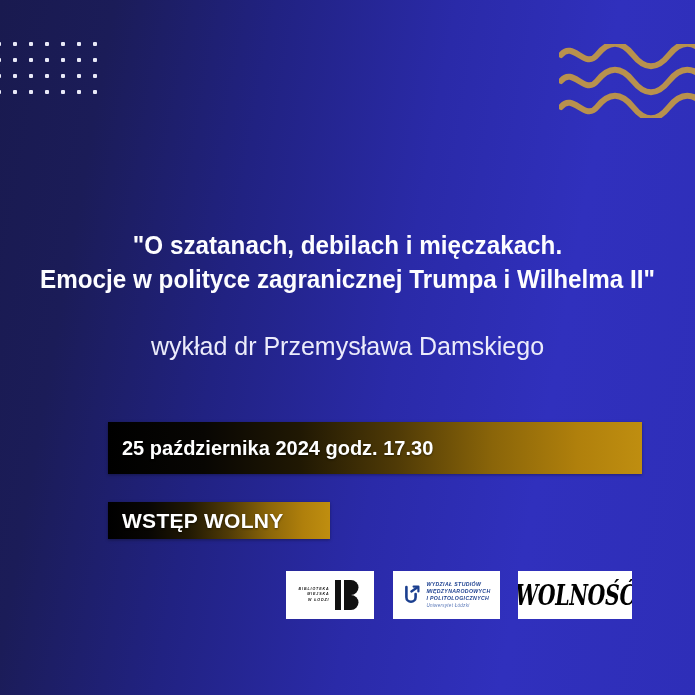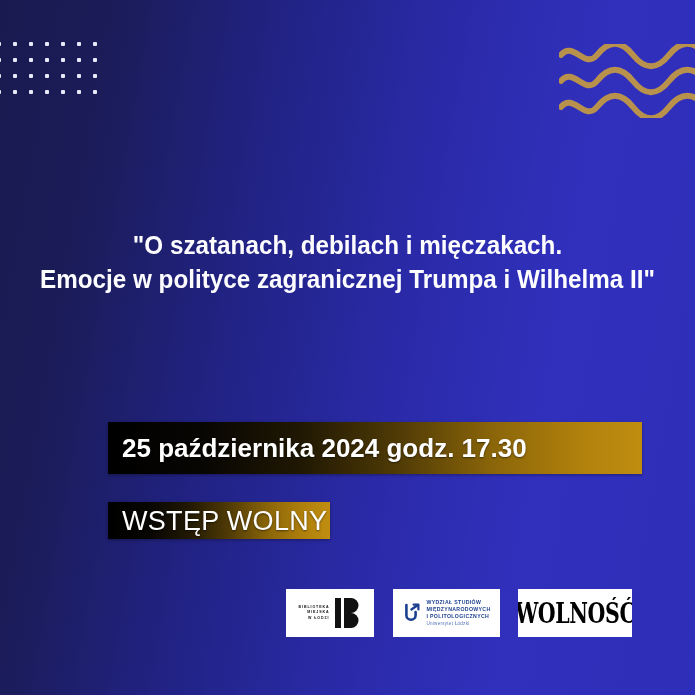--- a/index.html
+++ b/index.html
@@ -119,49 +119,50 @@
   #date-banner {
     left: 108px;
     top: 422px;
     width: 520px;
     height: 52px;
     padding-left: 14px;
   }
   #date-banner .banner-text {
     color: #ffffff;
     font-weight: 700;
-    font-size: 26px;
+    font-size: 20px;
     line-height: 34px;
     white-space: nowrap;
     text-shadow: 0 1px 2px rgba(0,0,0,0.5);
   }
   #admission-banner {
     left: 108px;
     top: 502px;
     width: 208px;
     height: 37px;
     padding-left: 14px;
   }
   #admission-banner .banner-text {
     color: #ffffff;
-    font-weight: 400;
-    font-size: 27px;
+    font-weight: 700;
+    font-size: 21px;
     line-height: 24px;
     letter-spacing: 0.3px;
     white-space: nowrap;
     text-shadow: 0 1px 2px rgba(0,0,0,0.5);
   }
 
   
   #logo-strip {
     position: absolute;
     left: 286px;
-    top: 589px;
+    top: 571px;
     width: 346px;
     height: 48px;
+    font-style: italic;
   }
   .logo-card {
     position: absolute;
     top: 0;
     height: 48px;
     background: #ffffff;
     display: flex;
     align-items: center;
     justify-content: center;
     overflow: hidden;
@@ -268,20 +269,21 @@
       </g>
     </svg>
   </div>
 
 
   <div id="subtitle-block">
     <div class="subtitle-line">"O szatanach, debilach i mięczakach.</div>
     <div class="subtitle-line">Emocje w polityce zagranicznej Trumpa i Wilhelma II"</div>
   </div>
 
+  <div id="lecturer-line">wykład dr Przemysława Damskiego</div>
 
   <div class="gold-banner" id="date-banner">
     <span class="banner-text">25 października 2024 godz. 17.30</span>
   </div>
 
   <div class="gold-banner" id="admission-banner">
     <span class="banner-text">WSTĘP WOLNY</span>
   </div>
 
   <div id="logo-strip">

